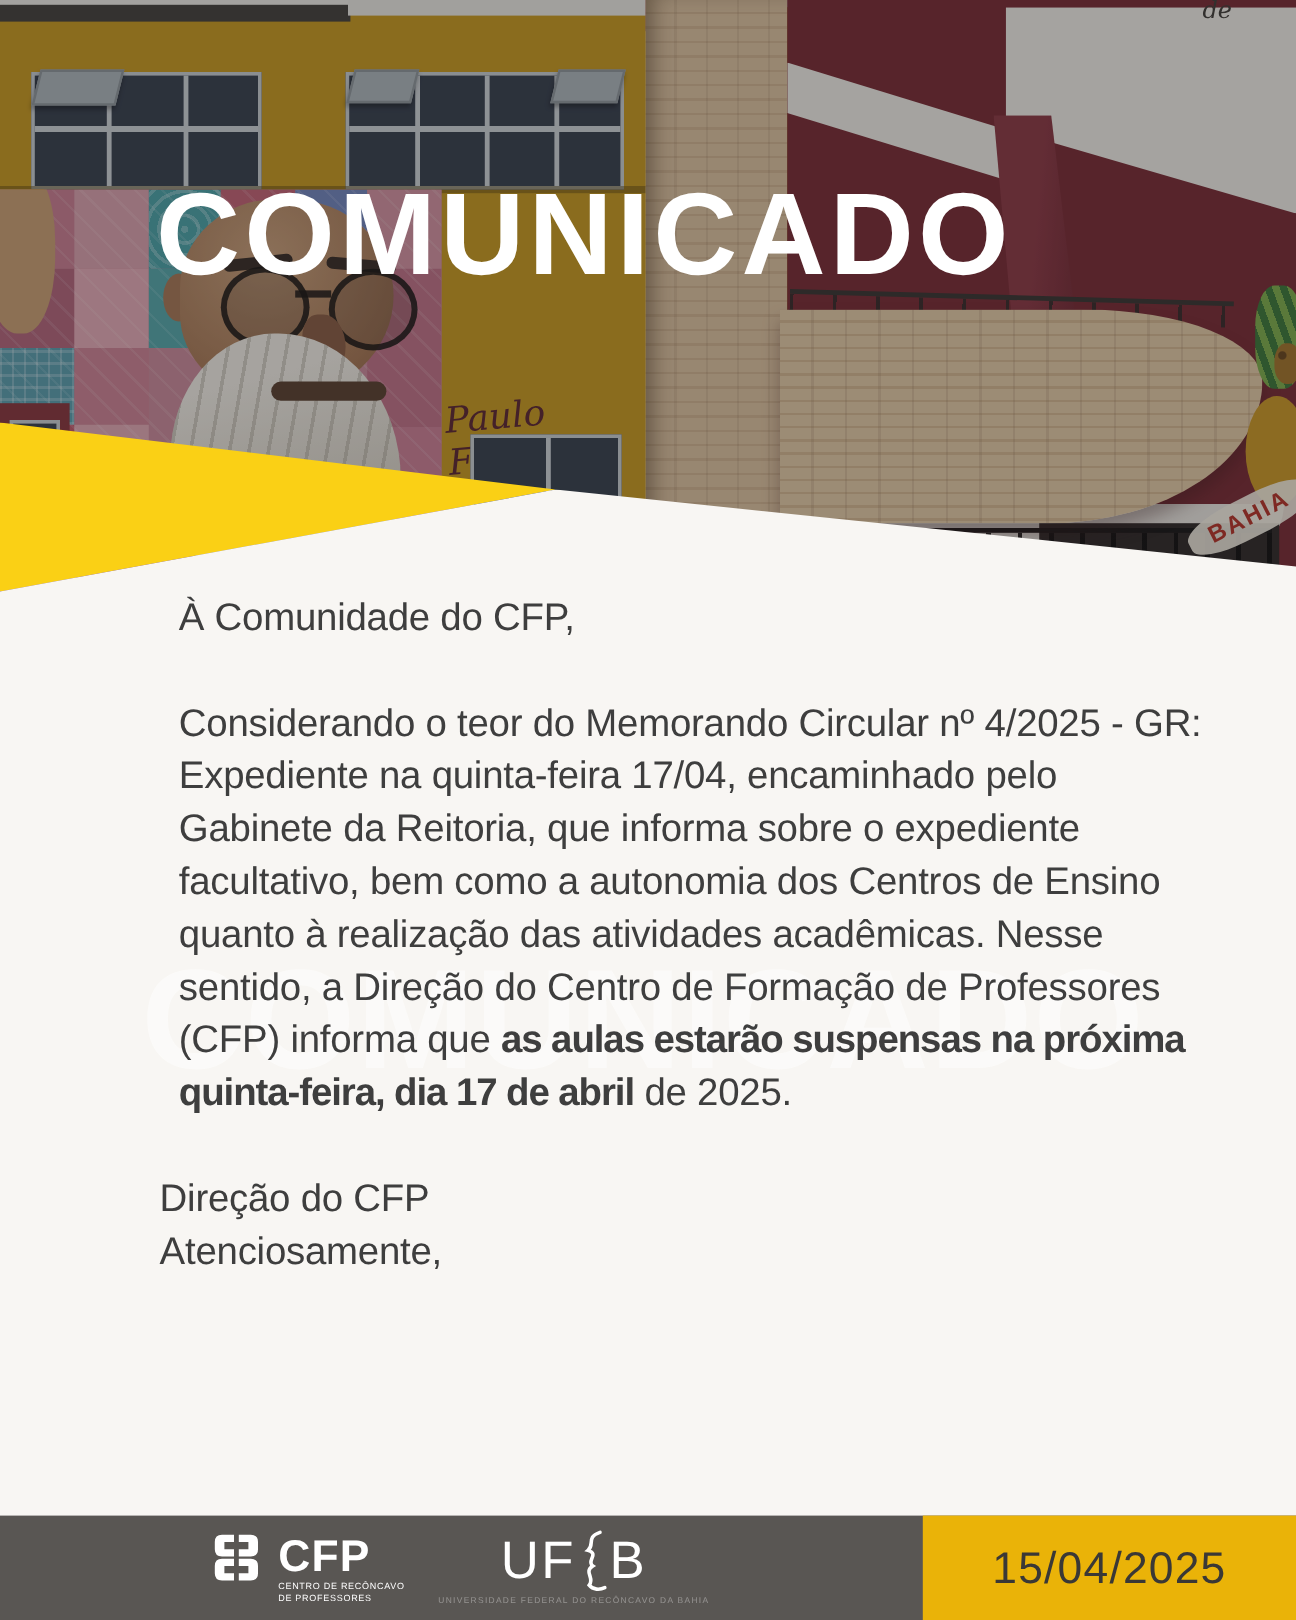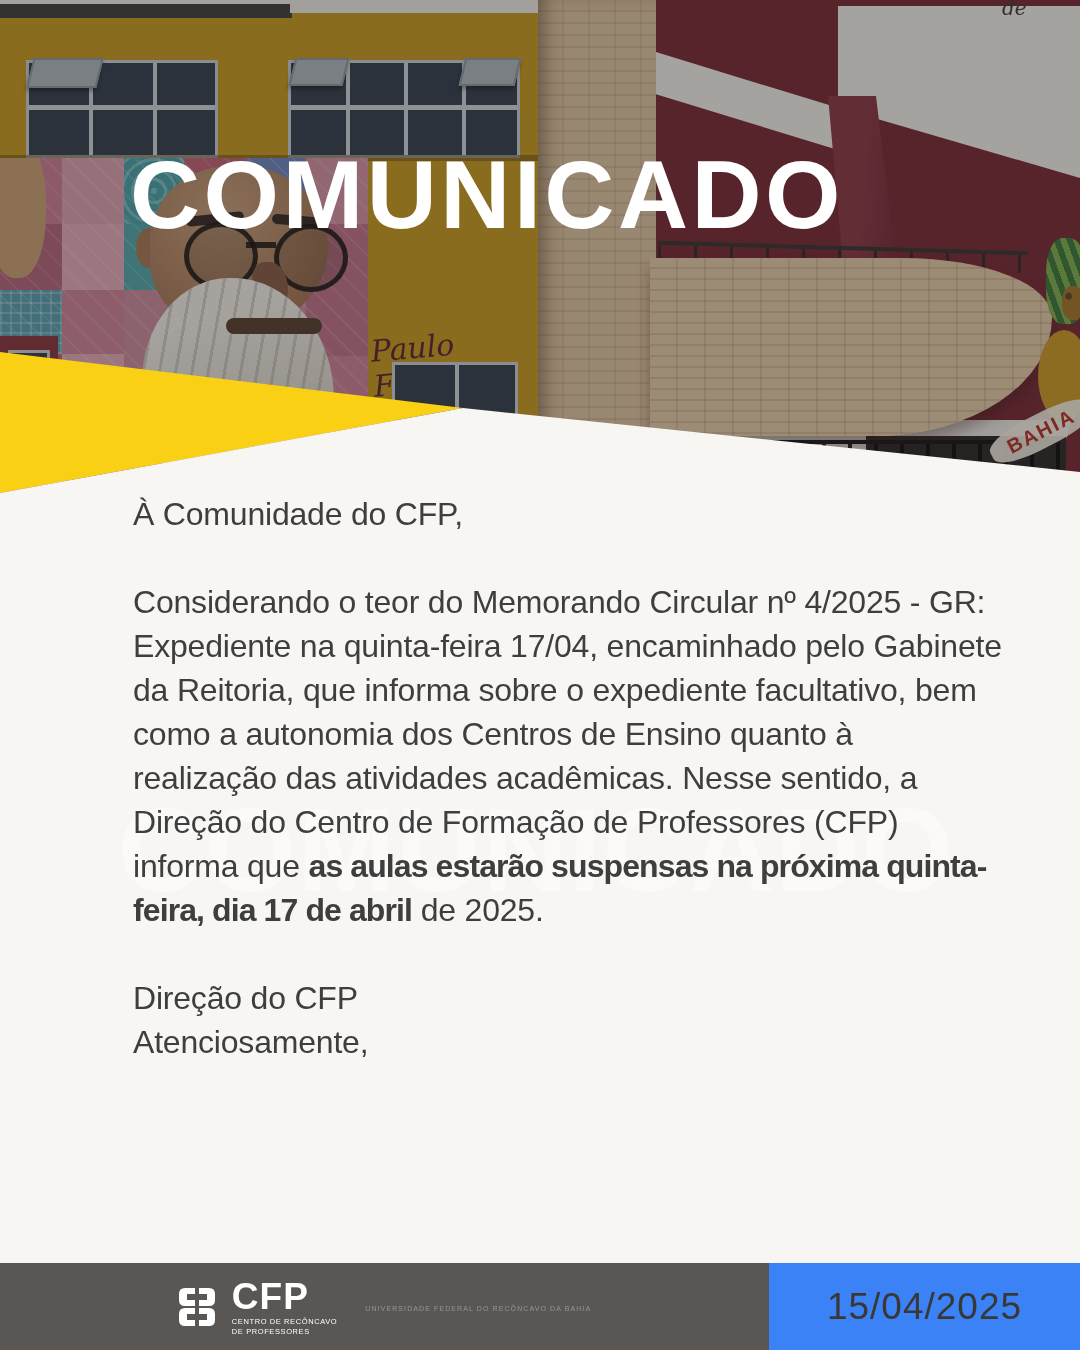--- a/index.html
+++ b/index.html
@@ -96,37 +96,37 @@
   
   .yellow-tri{position:absolute;left:0;top:0;width:1080px;height:500px;z-index:4;background:#fad015;
       clip-path:polygon(0 352px,463px 408px,0 493px);}
   .body-panel{position:absolute;inset:0;z-index:6;background:#f8f6f3;
       clip-path:polygon(0 493px,463px 408px,1080px 472px,1080px 1350px,0 1350px);}
   .watermark{position:absolute;left:118px;top:782px;font-size:118px;font-weight:bold;
       letter-spacing:1px;color:#ffffff;opacity:.5;white-space:nowrap;}
 
   .content{position:absolute;left:133px;top:492px;width:872px;color:#3e3e3e;
       font-size:32px;line-height:44px;letter-spacing:-0.2px;}
-  .content p{margin:0 0 44px 0;}
+  .content p{margin:0 0 44px 16px;}
   .content .b{font-weight:bold;letter-spacing:-0.9px;}
   .closing{margin:0 !important;}
 
   
   .footer-bar{position:absolute;left:0;top:1263px;width:1080px;height:87px;background:#595653;z-index:8;}
   .logos{position:absolute;left:0;top:0;width:769px;height:87px;display:flex;align-items:center;
          justify-content:center;gap:28px;}
-  .cfp-logo{display:flex;align-items:center;gap:6px;color:#fff;}
+  .cfp-logo{display:flex;align-items:flex-start;gap:6px;color:#fff;}
   .cfp-text-stack{display:flex;flex-direction:column;line-height:1;}
   .cfp-acronym{font-size:37px;font-weight:bold;letter-spacing:1px;}
   .cfp-sub{font-size:7.5px;letter-spacing:.6px;margin-top:3px;}
   .ufrb-logo{display:flex;flex-direction:column;align-items:center;color:#fff;}
   .ufrb-row{display:flex;align-items:center;line-height:1;}
   .ufrb-letters{font-size:44px;letter-spacing:2px;}
   .ufrb-sub{font-size:7px;letter-spacing:1.1px;opacity:.35;margin-top:4px;white-space:nowrap;}
-  .date-box{position:absolute;left:769px;top:0;width:311px;height:87px;background:#3b82f6;
+  .date-box{position:absolute;left:769px;top:0;width:311px;height:87px;background:#eab308;
       display:flex;align-items:center;justify-content:center;}
   .date-text{font-size:37px;color:#3a3836;letter-spacing:1px;}
 </style>
 </head>
 <body>
 
 <div class="canvas">
 
   <div class="photo">
     <div class="abs roof-white"></div>
@@ -244,20 +244,27 @@
           <path fill="#fff" d="M21,21 H31 Q37,21 37,27 V33 Q37,39 31,39 H21 V33 H29 V27 H21 Z"></path>
         </svg>
         <div class="cfp-text-stack">
           <span class="cfp-acronym">CFP</span>
           <span class="cfp-sub">CENTRO DE RECÔNCAVO</span>
           <span class="cfp-sub">DE PROFESSORES</span>
         </div>
       </div>
 
       <div class="ufrb-logo">
+        <div class="ufrb-row">
+          <span class="ufrb-letters">UF</span>
+          <svg width="28" height="52" viewBox="0 0 28 52">
+            <path d="M20,2 C8,6 16,12 10,17 C20,20 8,26 14,30 C6,35 16,40 11,46 C14,50 20,50 24,48" fill="none" stroke="#ffffff" stroke-width="3" stroke-linecap="round"></path>
+          </svg>
+          <span class="ufrb-letters">B</span>
+        </div>
         <span class="ufrb-sub">UNIVERSIDADE FEDERAL DO RECÔNCAVO DA BAHIA</span>
       </div>
 
     </div>
 
     <div class="date-box">
       <span class="date-text">15/04/2025</span>
     </div>
   </div>
 

